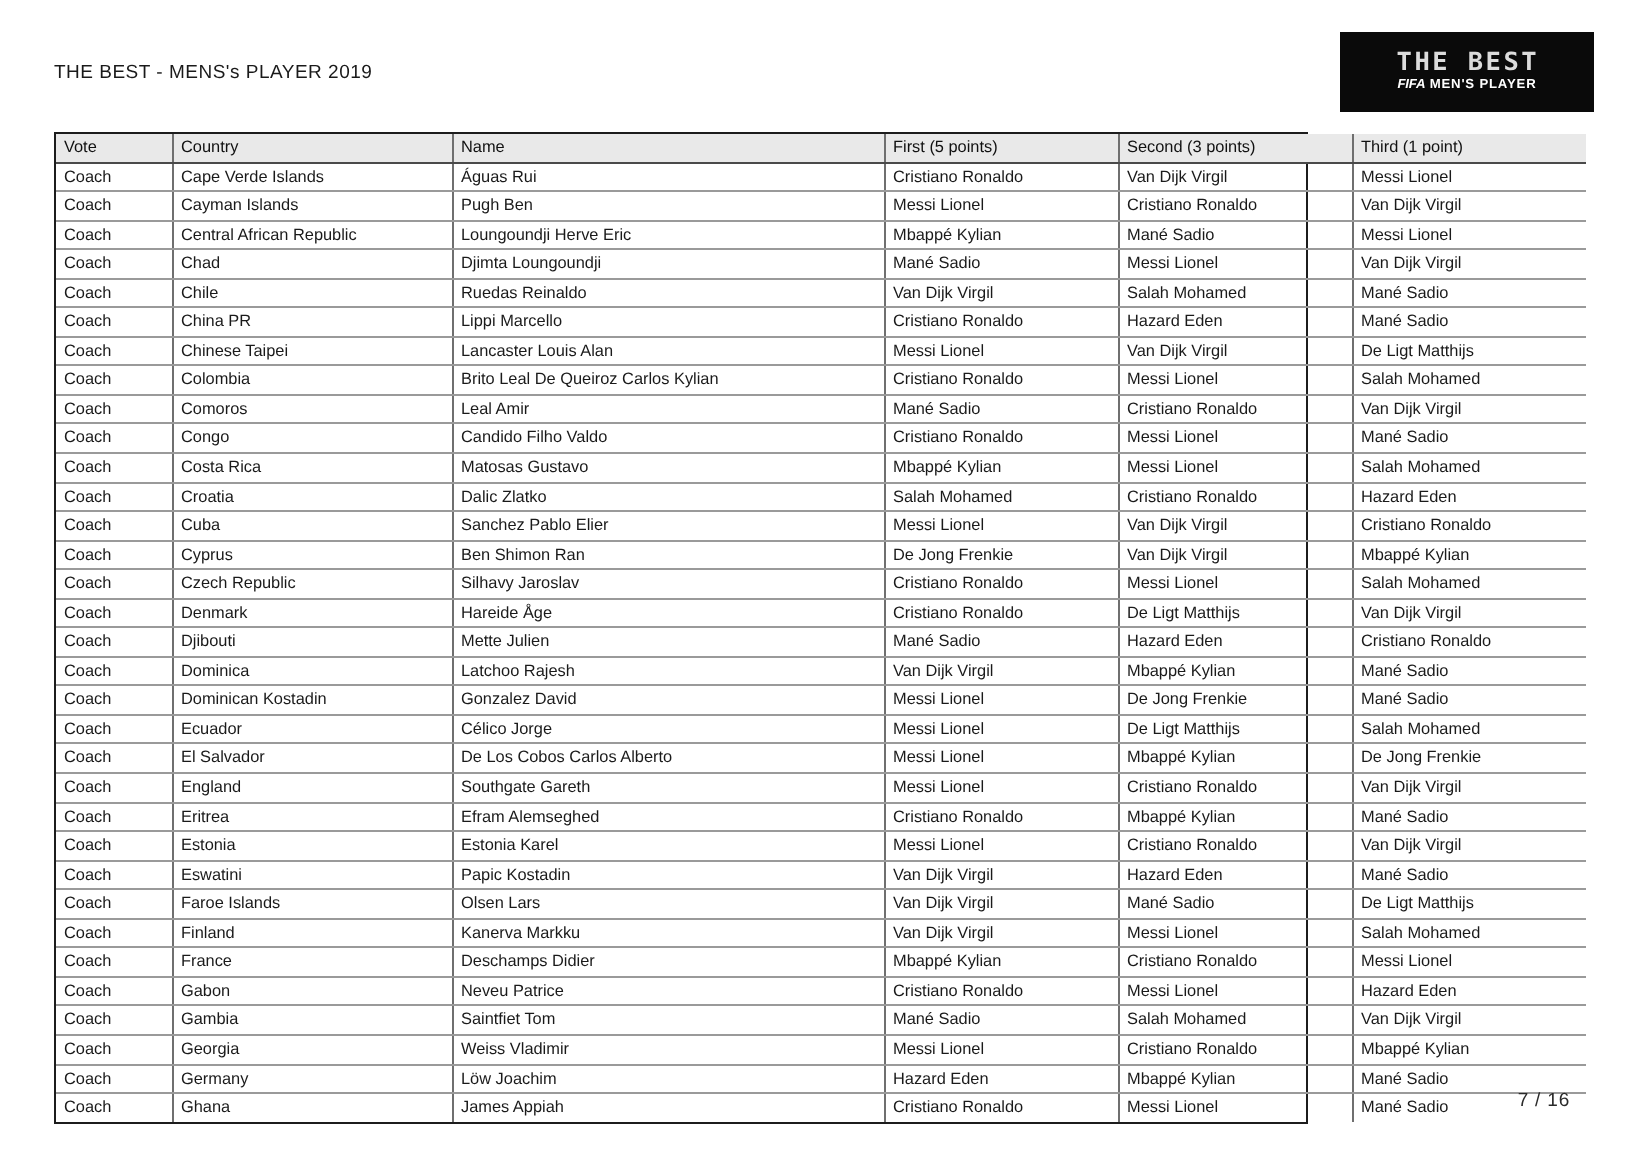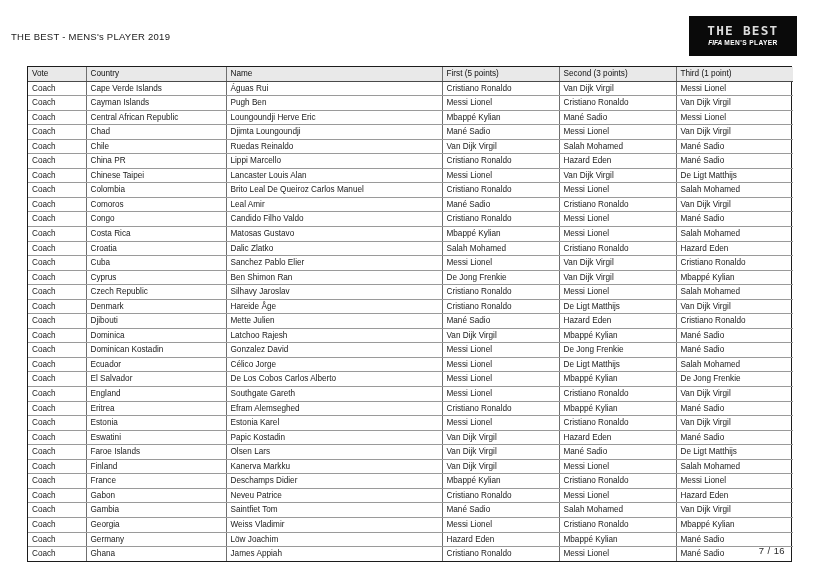--- a/index.html
+++ b/index.html
@@ -20,32 +20,32 @@
   
   .page-header {
     position: absolute;
     left: 0;
     top: 0;
     width: 819px;
     height: 66px;
   }
   .doc-title {
     position: absolute;
-    left: 11px;
+    left: 27px;
     top: 31px;
     font-size: 9.5px;
     letter-spacing: 0.25px;
     color: #1a1a1a;
     white-space: nowrap;
   }
   .fifa-logo {
     position: absolute;
     right: 22px;
     top: 16px;
-    width: 108px;
+    width: 127px;
     height: 40px;
     background: #0a0a0a;
     display: flex;
     flex-direction: column;
     align-items: center;
     justify-content: center;
     gap: 2px;
   }
   .fifa-logo .logo-top {
     font-family: "DejaVu Sans Mono", monospace;
@@ -67,21 +67,21 @@
   .fifa-logo .logo-bottom .fifa-mark {
     font-style: italic;
     letter-spacing: -0.1px;
   }
 
   
   .table-wrap {
     position: absolute;
     left: 27px;
     top: 66px;
-    width: 765px;
+    width: 627px;
     border: 1.6px solid #1c1c1c;
     background: #ffffff;
   }
   table.vote-table {
     border-collapse: collapse;
     width: 100%;
     table-layout: fixed;
     font-size: 8.2px;
   }
   table.vote-table col.c-vote    { width: 58px; }
@@ -212,21 +212,21 @@
           <td>Coach</td>
           <td>Chinese Taipei</td>
           <td>Lancaster Louis Alan</td>
           <td>Messi Lionel</td>
           <td>Van Dijk Virgil</td>
           <td>De Ligt Matthijs</td>
         </tr>
         <tr>
           <td>Coach</td>
           <td>Colombia</td>
-          <td>Brito Leal De Queiroz Carlos Manuel</td>
+          <td>Brito Leal De Queiroz Carlos Kylian</td>
           <td>Cristiano Ronaldo</td>
           <td>Messi Lionel</td>
           <td>Salah Mohamed</td>
         </tr>
         <tr>
           <td>Coach</td>
           <td>Comoros</td>
           <td>Leal Amir</td>
           <td>Mané Sadio</td>
           <td>Cristiano Ronaldo</td>

